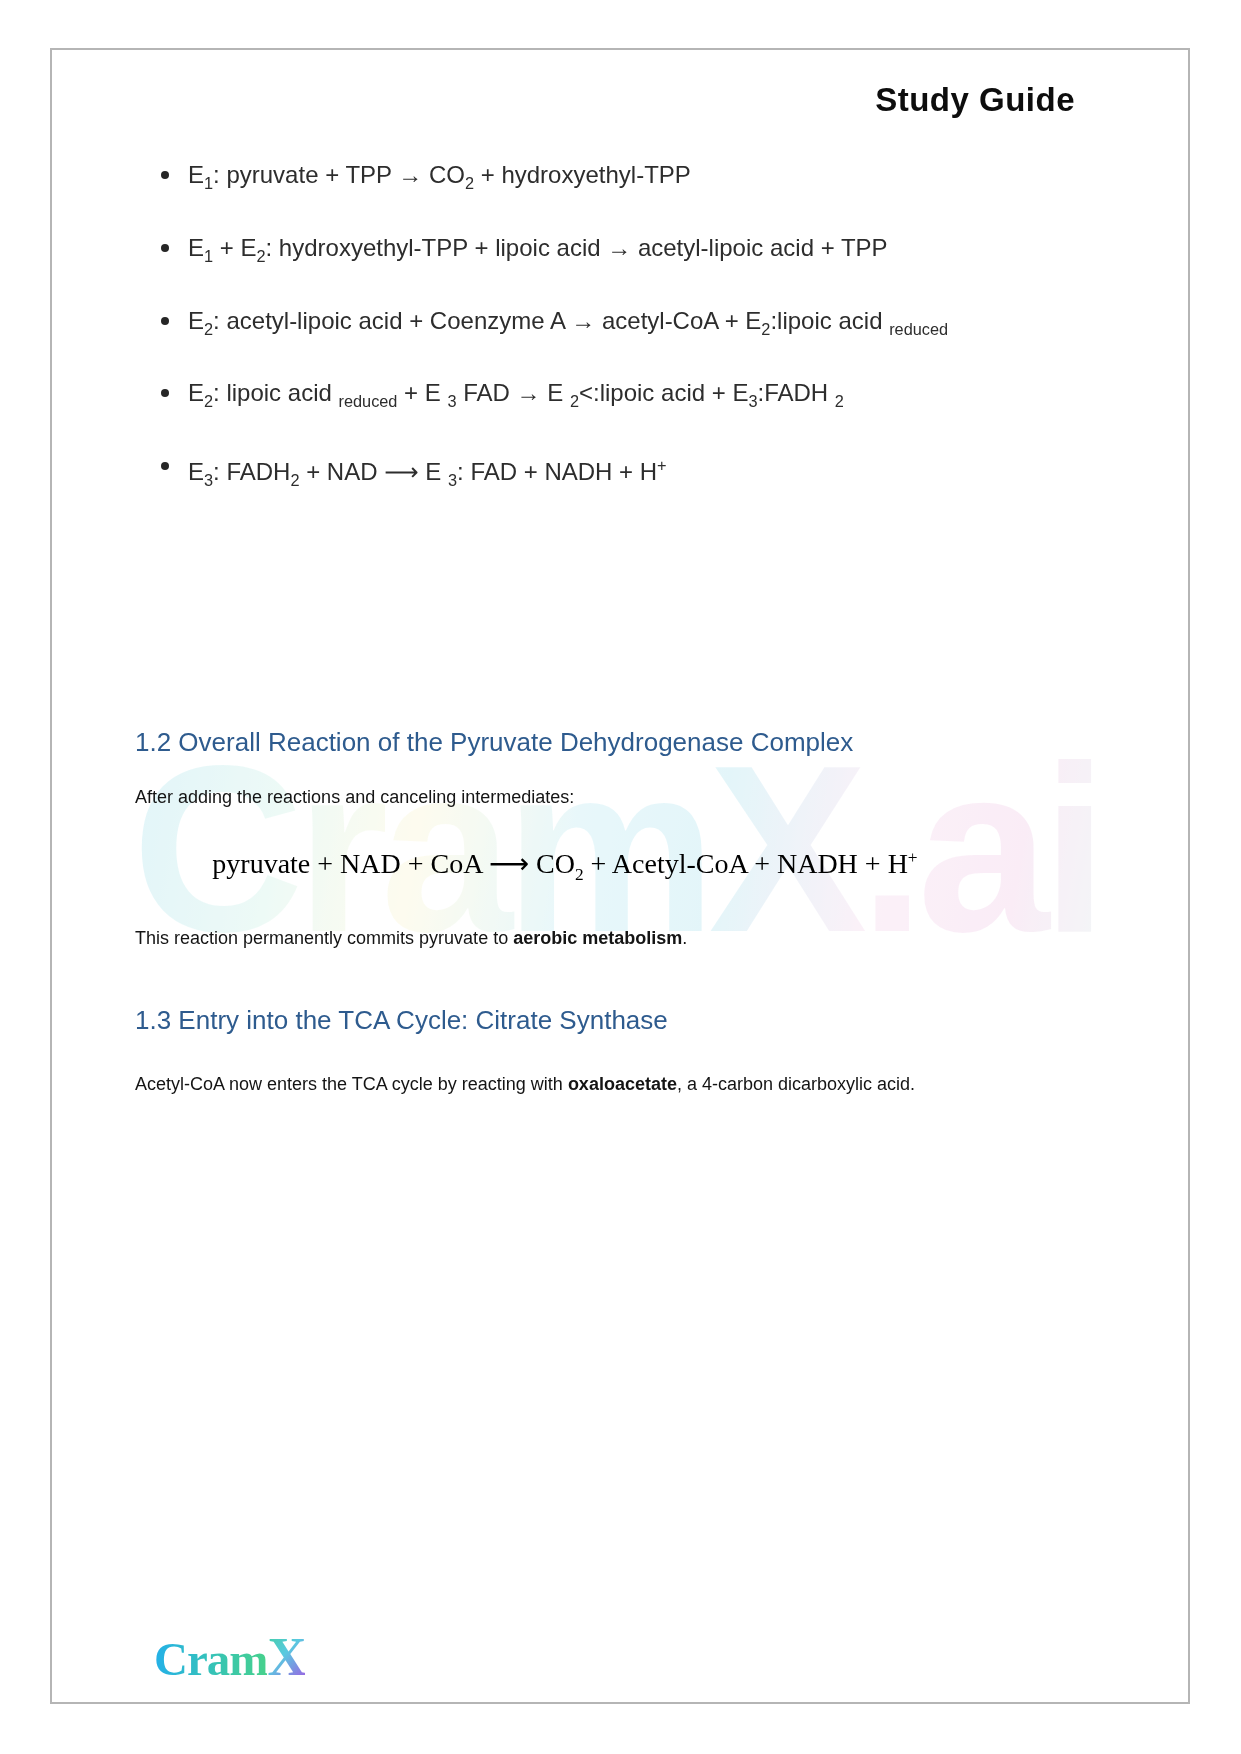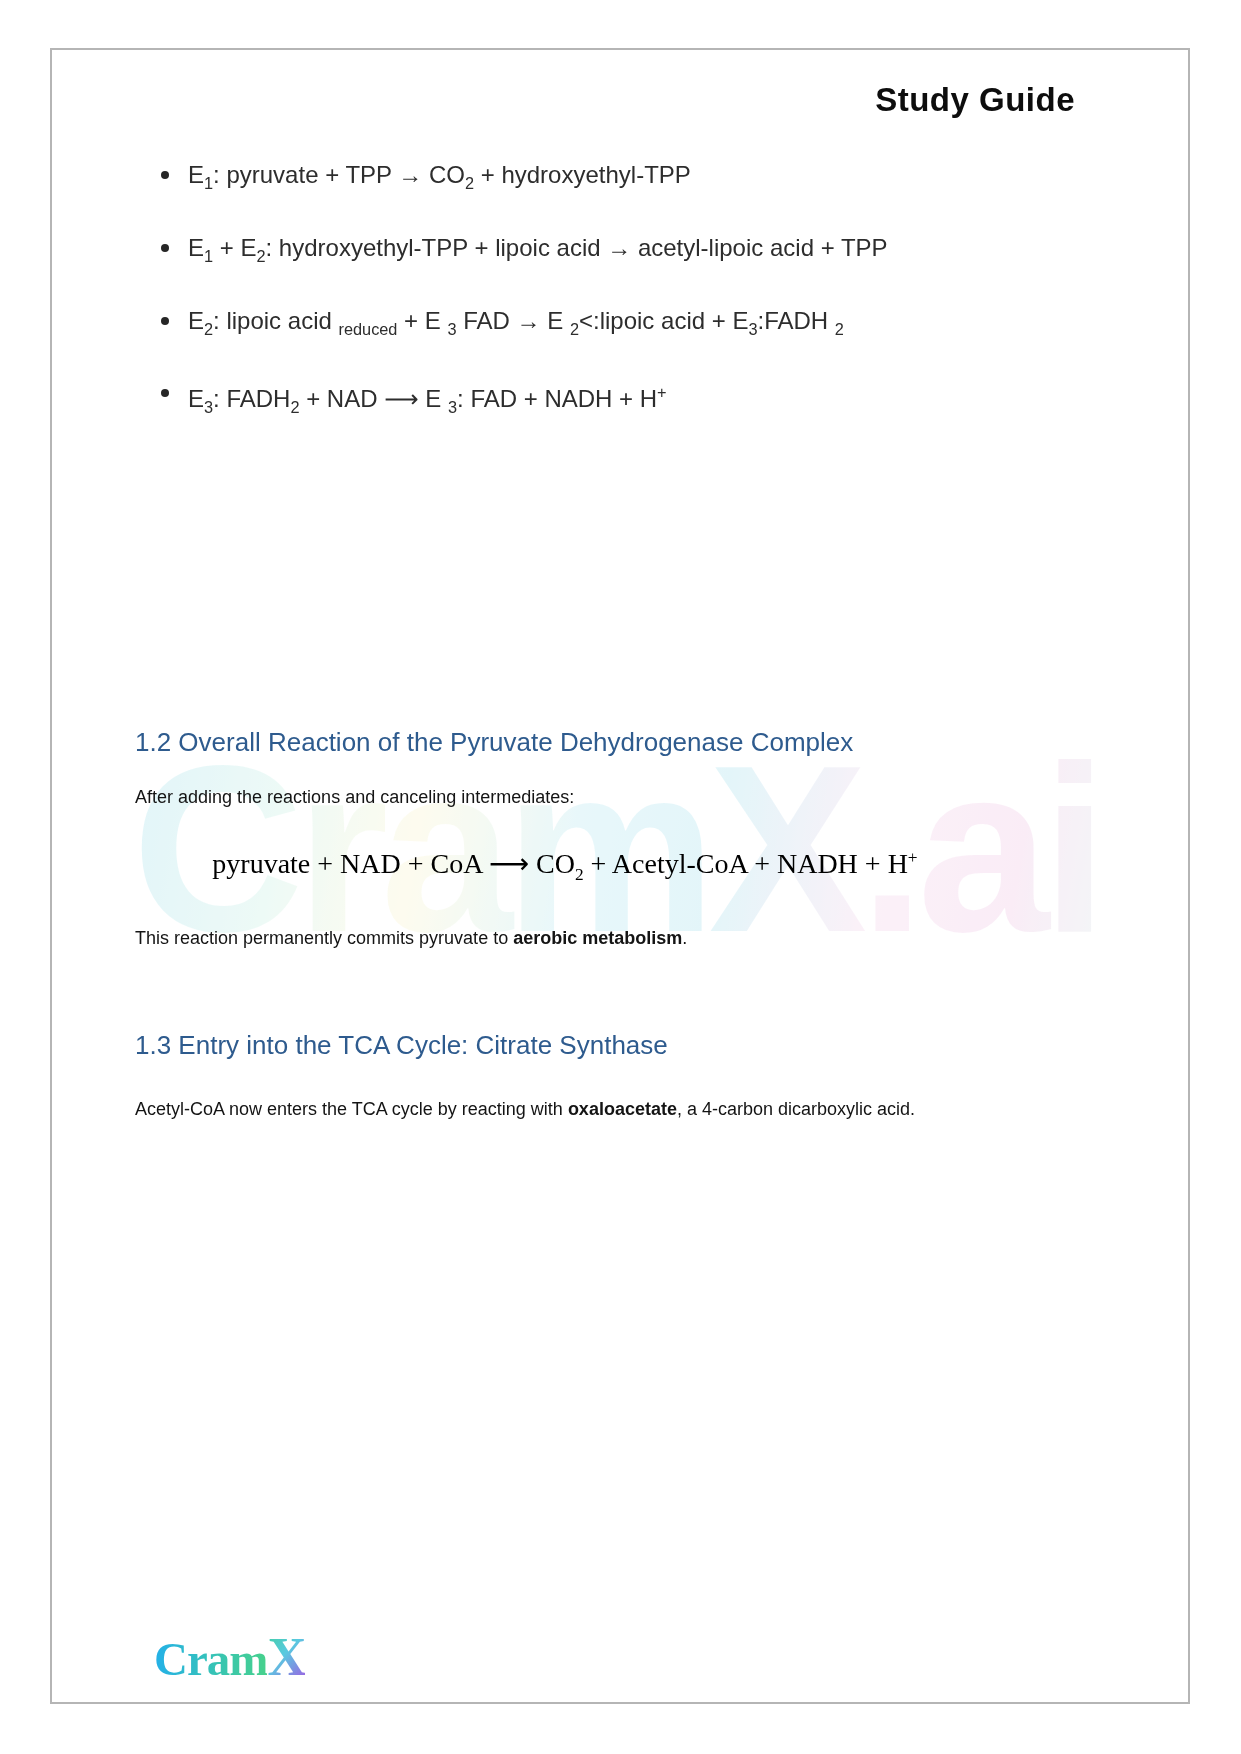--- a/index.html
+++ b/index.html
@@ -58,21 +58,21 @@
     left: 135px; top: 726px;
     width: 945px;
     z-index: 2;
   }
   .section-heading {
     font-size: 26px;
     line-height: 33px;
     font-weight: normal;
     color: #2e5b8e;
   }
-  .section-heading.s13 { margin-top: 80px; }
+  .section-heading.s13 { margin-top: 55px; }
   .body-text {
     font-size: 18px;
     line-height: 22px;
     color: #141414;
     margin-top: 27px;
   }
   .equation {
     margin-top: 32px;
     width: 860px;
     text-align: center;
@@ -130,20 +130,21 @@
 
 <div class="page-frame"></div>
 
 <div class="watermark">CramX.ai</div>
 
 <h1 class="page-title">Study Guide</h1>
 
 <ul class="reaction-list">
   <li><span>E</span><sub>1</sub><span>: pyruvate + TPP → CO</span><sub>2</sub><span> + hydroxyethyl-TPP</span></li>
   <li><span>E</span><sub>1</sub><span> + E</span><sub>2</sub><span>: hydroxyethyl-TPP + lipoic acid → acetyl-lipoic acid + TPP</span></li>
+  <li><span>E</span><sub>2</sub><span>: acetyl-lipoic acid + Coenzyme A → acetyl-CoA + E</span><sub>2</sub><span>:lipoic acid </span><sub>reduced</sub></li>
   <li><span>E</span><sub>2</sub><span>: lipoic acid </span><sub>reduced</sub><span> + E </span><sub>3</sub><span> FAD → E </span><sub>2</sub><span>&lt;:lipoic acid + E</span><sub>3</sub><span>:FADH </span><sub>2</sub></li>
   <li><span>E</span><sub>3</sub><span>: FADH</span><sub>2</sub><span> + NAD ⟶ E </span><sub>3</sub><span>: FAD + NADH + H</span><sup>+</sup></li>
 </ul>
 
 <div class="content">
   <h2 class="section-heading">1.2 Overall Reaction of the Pyruvate Dehydrogenase Complex</h2>
   <p class="body-text">After adding the reactions and canceling intermediates:</p>
   <div class="equation"><span>pyruvate + NAD + CoA ⟶ CO</span><sub>2</sub><span> + Acetyl-CoA + NADH + H</span><sup>+</sup></div>
   <p class="body-text note-text"><span>This reaction permanently commits pyruvate to </span><b>aerobic metabolism</b><span>.</span></p>
   <h2 class="section-heading s13">1.3 Entry into the TCA Cycle: Citrate Synthase</h2>

